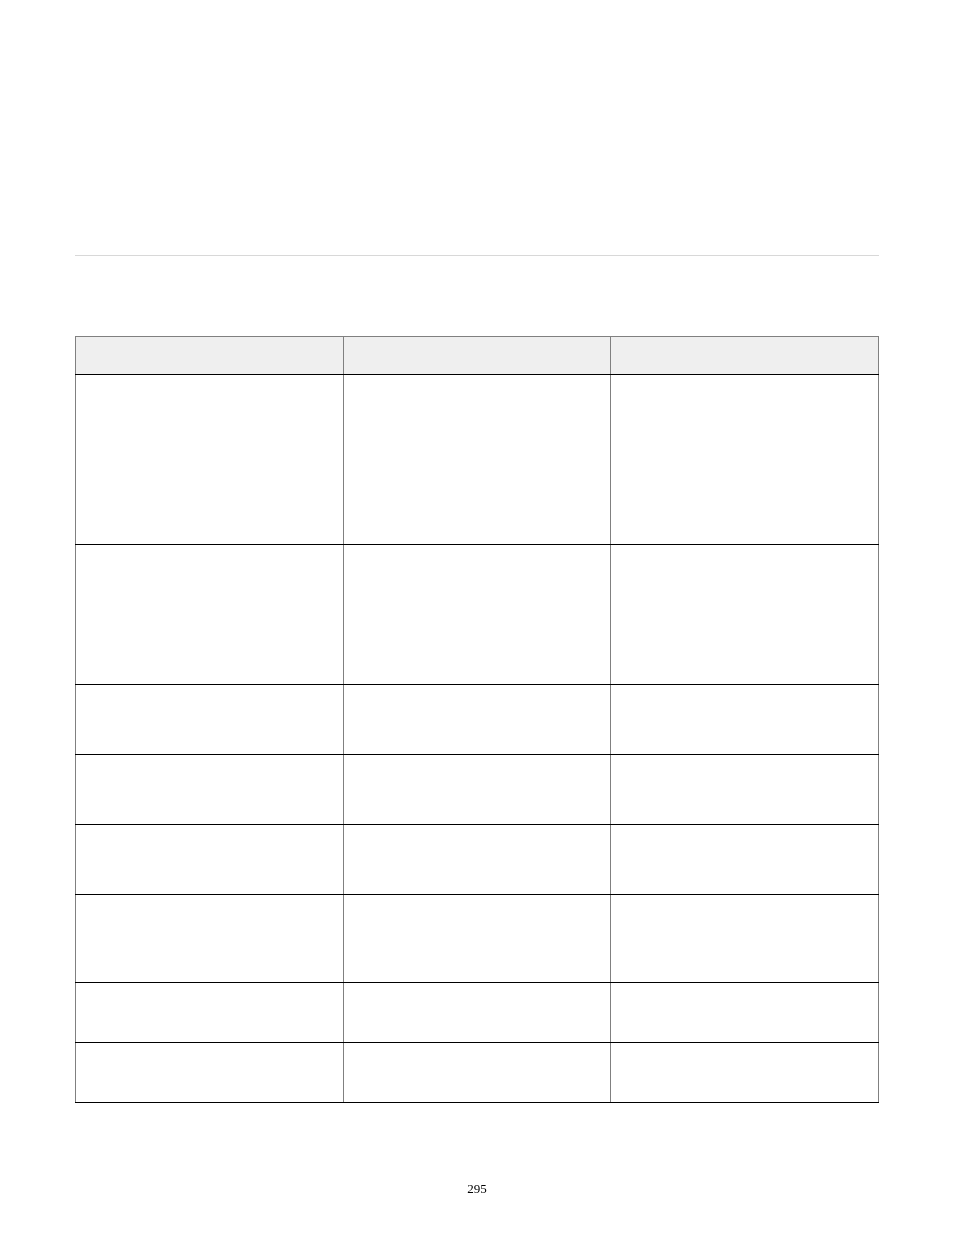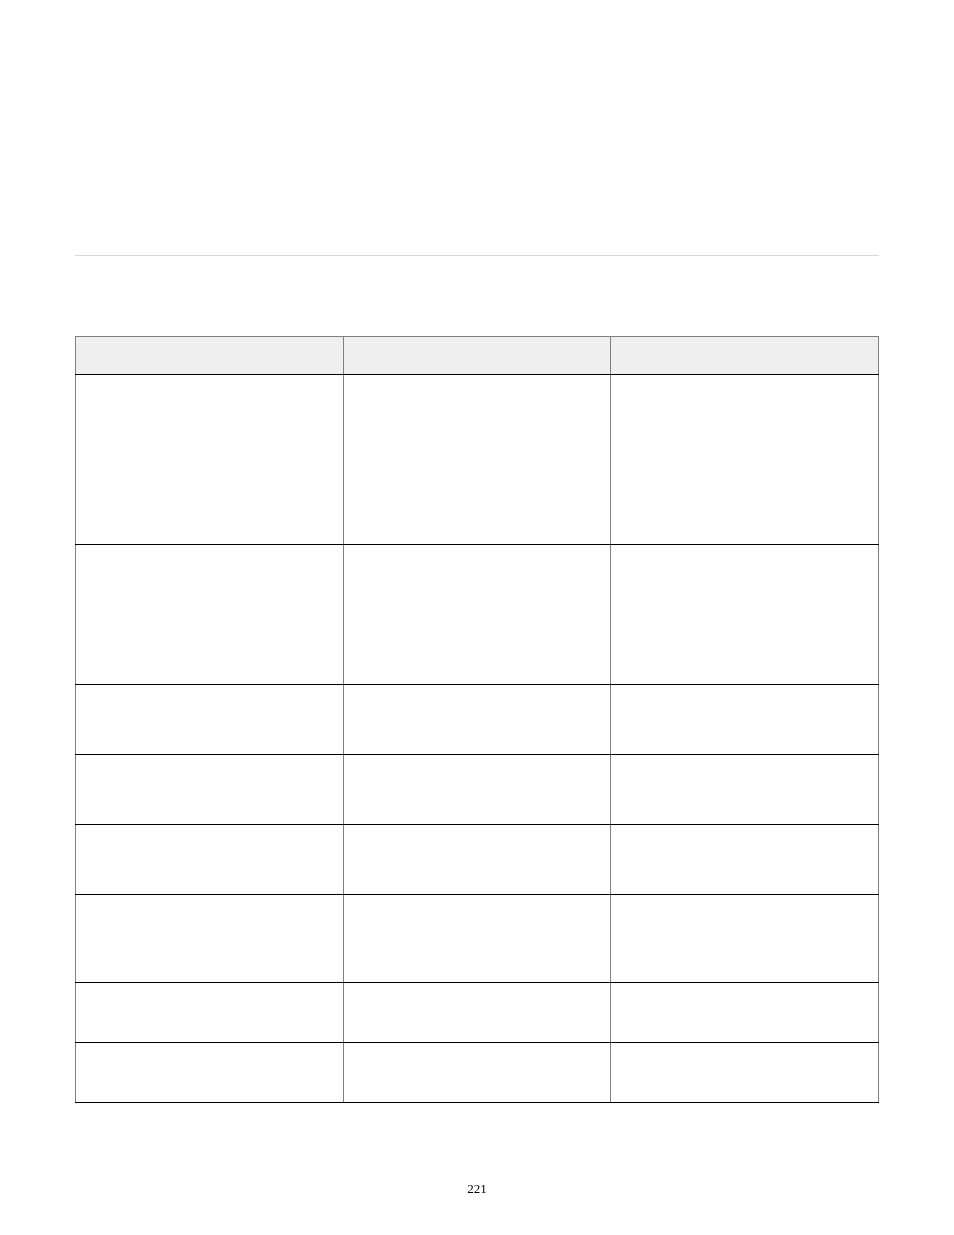--- a/index.html
+++ b/index.html
@@ -113,13 +113,13 @@
       </tr>
       <tr>
         <td></td>
         <td></td>
         <td></td>
       </tr>
     </tbody>
   </table>
 </div>
 
-<div class="page-number">221</div>
+<div class="page-number">295</div>
 
 </body></html>

